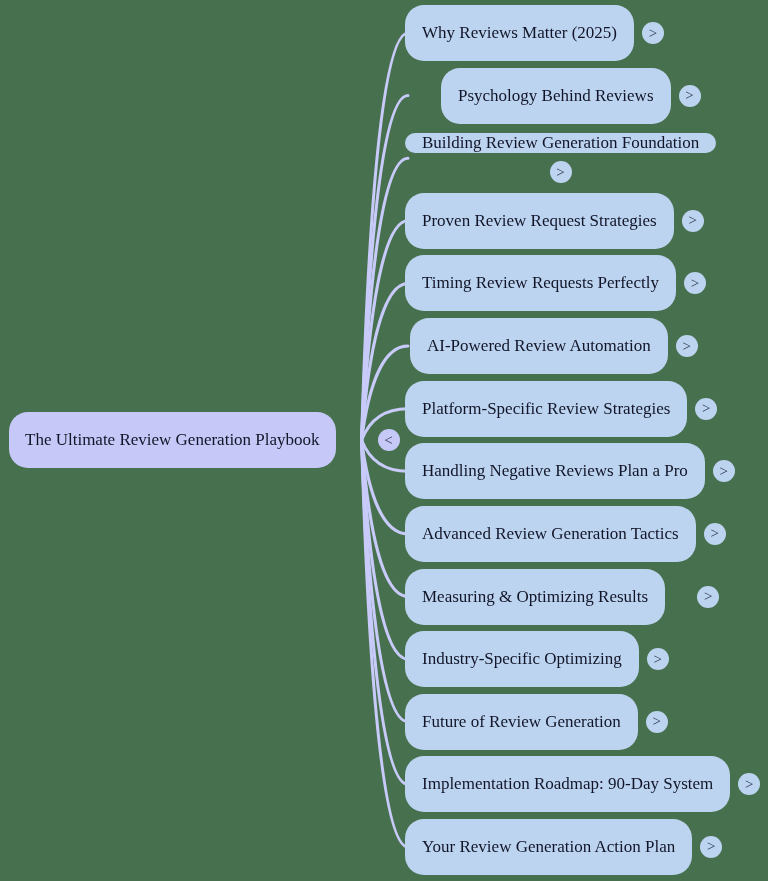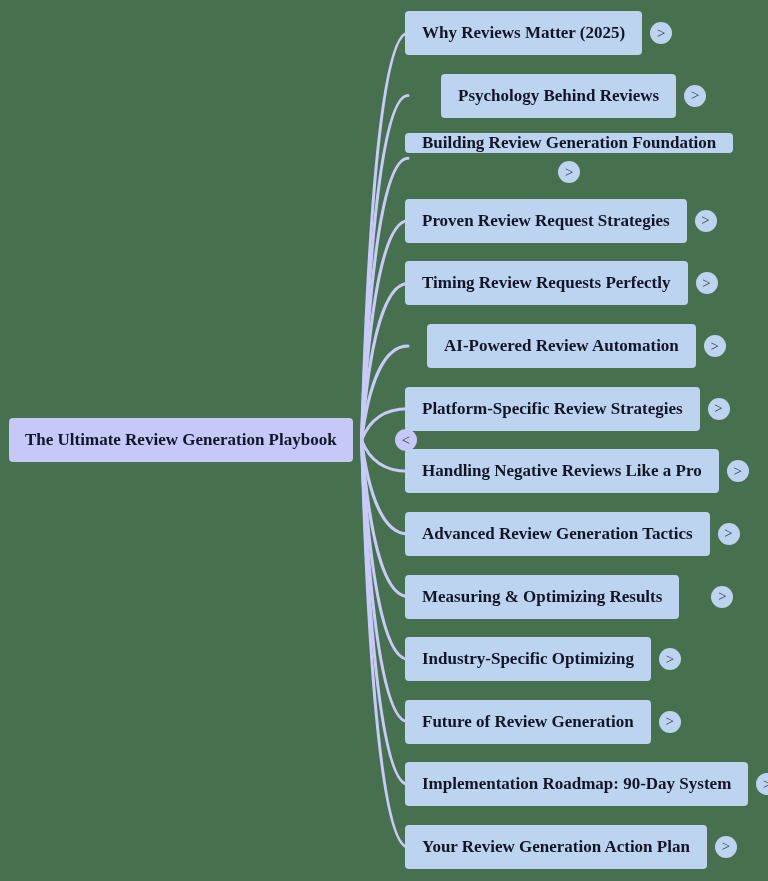--- a/index.html
+++ b/index.html
@@ -15,26 +15,25 @@
     width:768px;height:881px;overflow:hidden;
     background:var(--bg);
     font-family:"Liberation Serif","DejaVu Serif",serif;
   }
   #canvas{position:relative;width:768px;height:881px;}
   #links{position:absolute;left:0;top:0;pointer-events:none;}
   .node{
     position:absolute;display:flex;align-items:center;gap:8px;height:44px;
   }
   .node-box{
-    display:flex;align-items:center;height:44px;
-    padding:0 17px;border-radius:4px;
+    display:flex;align-items:center;height:56px;
+    padding:0 17px;border-radius:19px;
     background:var(--child-fill);
     color:var(--text);font-size:17px;white-space:nowrap;
     cursor:pointer;
-    font-weight:bold;
   }
   .root .node-box{background:var(--root-fill);padding:0 16px;}
   .circle-btn{
     width:22px;height:22px;border-radius:50%;flex:0 0 auto;
     background:var(--child-fill);
     display:flex;align-items:center;justify-content:center;
     color:var(--glyph);font-size:15px;line-height:1;
     cursor:pointer;user-select:none;
   }
   .root .circle-btn{background:var(--root-fill);margin-left:-3px;}
@@ -103,39 +102,39 @@
         </div>
       </div>
       <div class="node child" style="left: 405px; top: 261.46px;">
         <div class="node-box">
           <span>Timing Review Requests Perfectly</span>
         </div>
         <div class="circle-btn">
           <span>&gt;</span>
         </div>
       </div>
-      <div class="node child" style="left: 427px; top: 324.075px;">
+      <div class="node child" style="left: 410px; top: 324.075px;">
         <div class="node-box">
           <span>AI-Powered Review Automation</span>
         </div>
         <div class="circle-btn">
           <span>&gt;</span>
         </div>
       </div>
       <div class="node child" style="left: 405px; top: 386.69px;">
         <div class="node-box">
           <span>Platform-Specific Review Strategies</span>
         </div>
         <div class="circle-btn">
           <span>&gt;</span>
         </div>
       </div>
       <div class="node child" style="left: 405px; top: 449.305px;">
         <div class="node-box">
-          <span>Handling Negative Reviews Like a Pro</span>
+          <span>Handling Negative Reviews Plan a Pro</span>
         </div>
         <div class="circle-btn">
           <span>&gt;</span>
         </div>
       </div>
       <div class="node child" style="left: 405px; top: 511.92px;">
         <div class="node-box">
           <span>Advanced Review Generation Tactics</span>
         </div>
         <div class="circle-btn">

